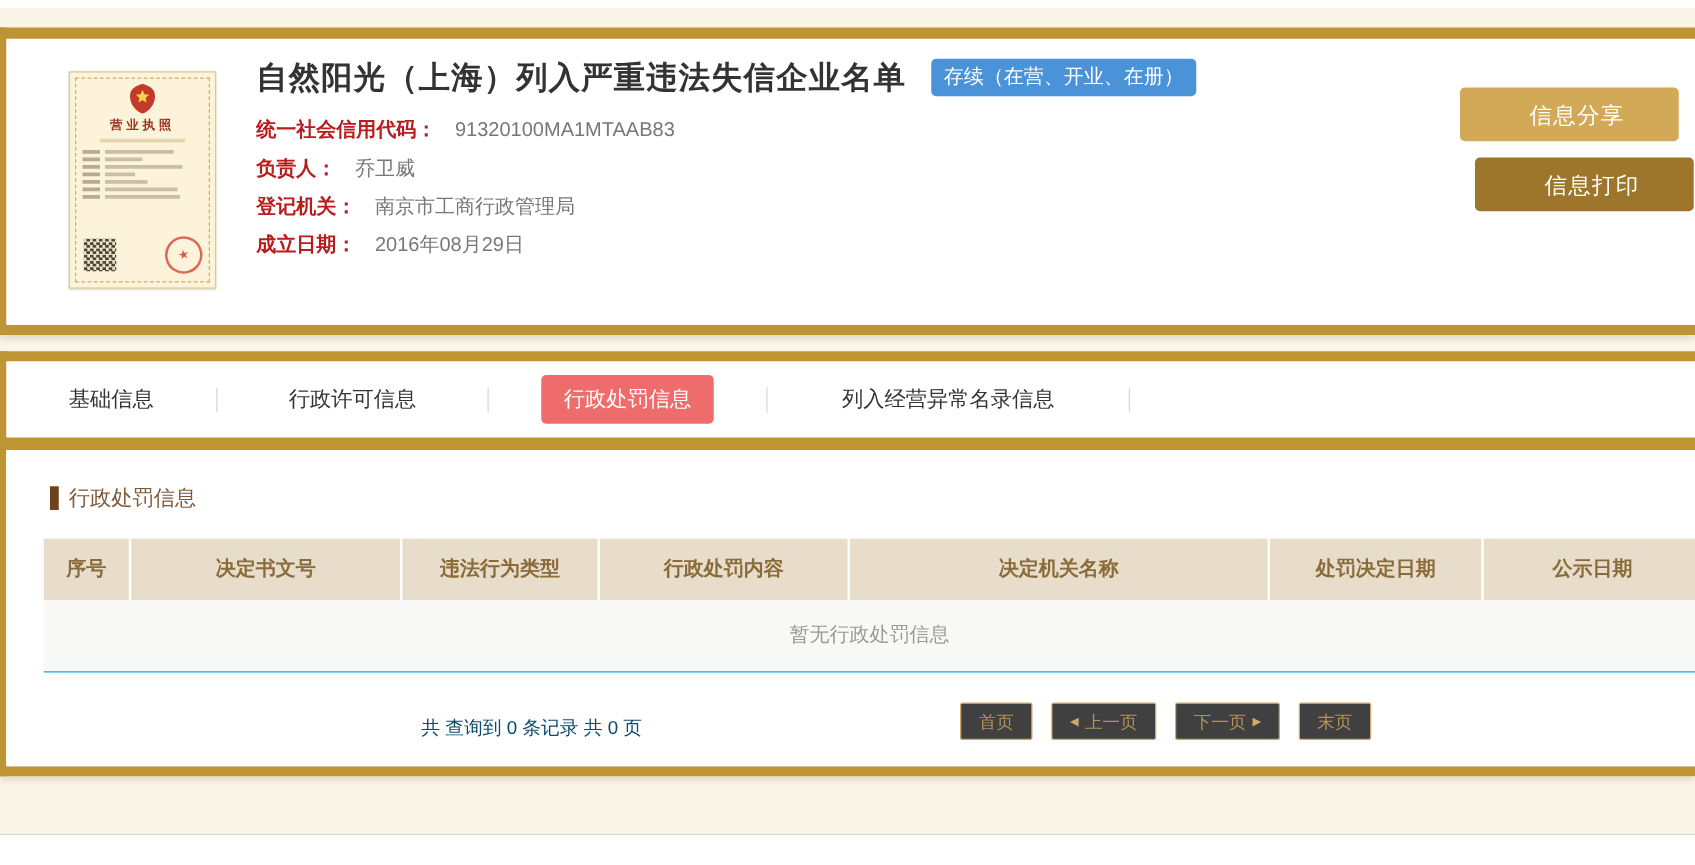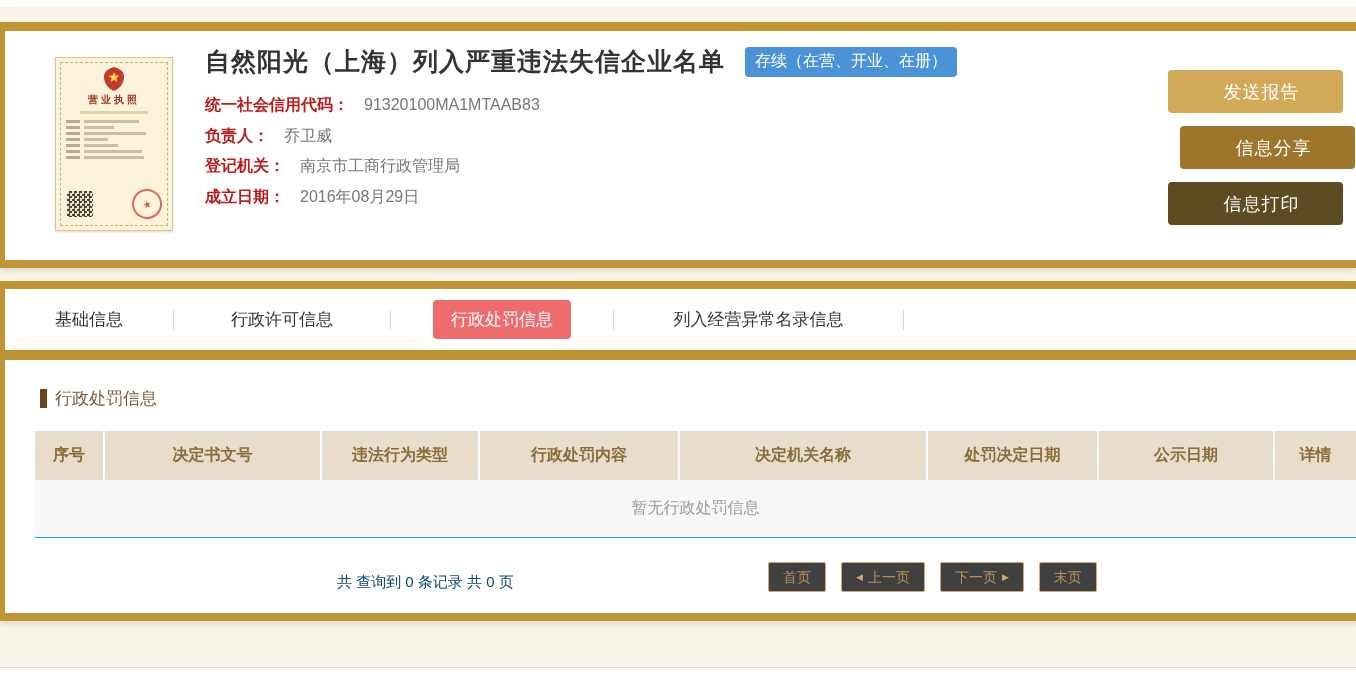--- a/index.html
+++ b/index.html
@@ -55,21 +55,21 @@
   .content{position:relative;height:253px;background:#fff;overflow:hidden;}
   .section-title{position:absolute;left:35px;top:27px;display:flex;align-items:center;}
   .title-bar{width:7px;height:19px;background:#6e421c;margin-right:8px;}
   .section-title-text{font-size:17px;color:#7d5a36;}
 
   .table-wrap{position:absolute;left:30px;right:0;top:71px;}
   .thead{display:flex;height:49px;background:#e7ddca;}
   .th{display:flex;align-items:center;justify-content:center;font-size:16px;font-weight:bold;color:#8a6b3a;
     border-right:2px solid #fff;box-sizing:border-box;flex:none;}
   .th:last-child{border-right:none;flex:1;}
-  .c0{width:70px;}.c1{width:217px;}.c2{width:158px;}.c3{width:200px;}.c4{width:248px;}.c5{width:171px;}.c6{width:176px;}
+  .c0{width:70px;}.c1{width:217px;}.c2{width:158px;}.c3{width:200px;}.c4{width:336px;}.c5{width:171px;}.c6{width:176px;}
   .empty-row{height:57px;background:#f8f8f6;border-bottom:1px solid #0ea5e9;display:flex;align-items:center;justify-content:center;
     font-size:16px;color:#999;}
 
   .pg-summary{position:absolute;left:332px;top:213px;font-size:15px;color:#0c4a6e;}
   .pager{position:absolute;left:763px;top:202px;display:flex;gap:15px;}
   .pg-btn{height:30px;line-height:28px;padding:0 14px;border:1px solid #cfa86a;border-radius:2px;background:#404040;
     color:#b5905a;font-size:14px;font-family:inherit;cursor:pointer;display:flex;align-items:center;gap:5px;box-sizing:border-box;}
   .arrow{font-size:9px;color:#cfa86a;line-height:1;}
 </style>
 </head>
@@ -136,21 +136,20 @@
         <div class="field-row">
           <span class="field-label">登记机关：</span><span class="field-value">南京市工商行政管理局</span>
         </div>
         <div class="field-row">
           <span class="field-label">成立日期：</span><span class="field-value">2016年08月29日</span>
         </div>
       </div>
     </div>
 
     <div class="actions">
-      <button class="action-btn">发送报告</button>
       <button class="action-btn">信息分享</button>
       <button class="action-btn">信息打印</button>
     </div>
   </div>
 
   <div class="card card2">
 
     <div class="tabbar">
       <div class="tab" style="width:168px">
         <span class="pill">基础信息</span>

